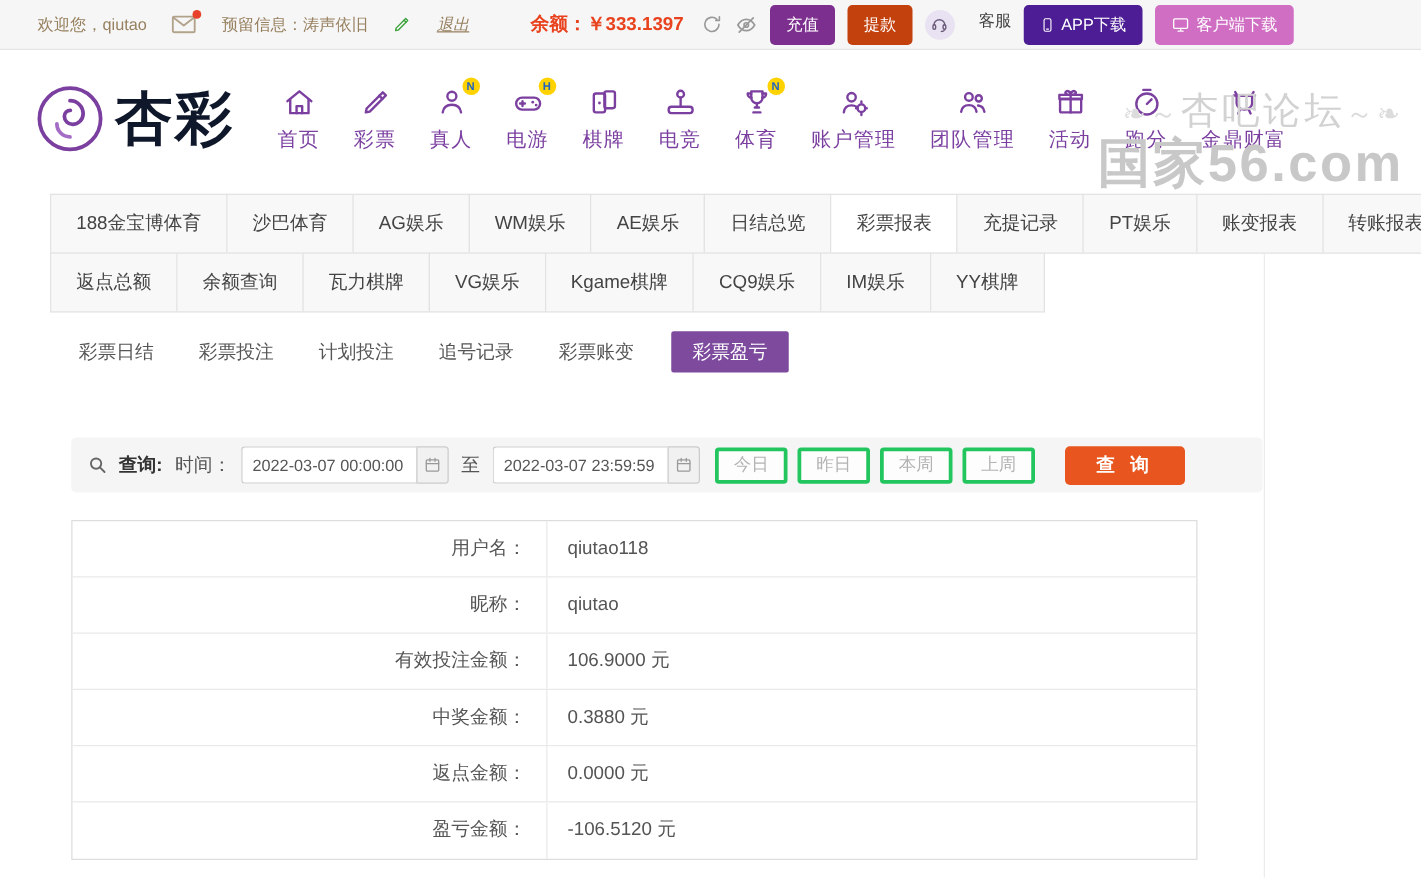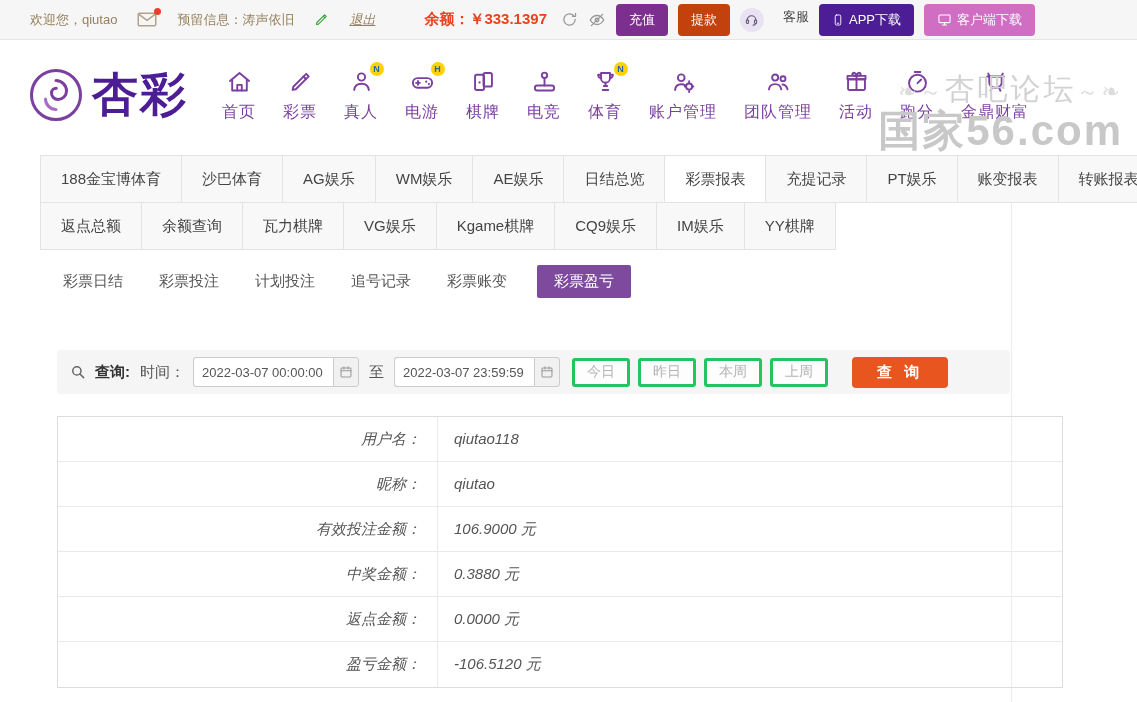--- a/index.html
+++ b/index.html
@@ -29,21 +29,21 @@
   .btn-recharge { background:#7d2f8f; }
   .btn-withdraw { background:#c2410c; }
   .service { display:flex; gap:19px; color:#444; cursor:pointer; }
   .service-avatar { width:24px; height:24px; border-radius:50%; background:#e9e2f2; display:flex; align-items:center; justify-content:center; }
   .btn-app { background:#4c1d95; }
   .btn-client { background:#d06ec4; }
 
   
   .header { height:110px; display:flex; align-items:center; padding-left:28px; position:relative; background:#fff; }
   .logo { display:flex; align-items:center; gap:8px; margin-right:34px; cursor:pointer; }
-  .brand-name { font-size:46px; font-weight:bold; color:#4c1d95; letter-spacing:2px; }
+  .brand-name { font-size:46px; font-weight:bold; color:#0f172a; letter-spacing:2px; }
   .main-nav { display:flex; align-items:flex-start; gap:27px; }
   .nav-item { display:flex; flex-direction:column; align-items:center; gap:7px; cursor:pointer; }
   .nav-icon { position:relative; height:27px; }
   .nav-label { font-size:16px; color:#7b3fa0; white-space:nowrap; letter-spacing:1px; }
   .nav-badge {
     position:absolute; top:-6px; right:-9px; width:14px; height:14px; border-radius:50%;
     background:#ffd200; color:#2265c0; font-size:9px; font-weight:bold;
     display:flex; align-items:center; justify-content:center;
   }
   .watermark { position:absolute; top:32px; right:14px; text-align:right; color:#d2d2d2; z-index:6; pointer-events:none; line-height:1.15; }
@@ -83,21 +83,21 @@
   .to-label { color:#555; margin:0 2px; }
   .quick-btn {
     height:29px; padding:0 12px; border:3px solid #22c55e; background:#fdfdfd; color:#b3b3b3;
     border-radius:3px; font-size:14px; cursor:pointer; font-family:inherit;
   }
   .submit-btn {
     margin-left:16px; height:31px; padding:0 25px; background:#e8551f; color:#fff; border:none;
     border-radius:4px; font-size:15px; font-weight:bold; letter-spacing:4px; cursor:pointer; font-family:inherit;
   }
 
-  .report { margin:22px 0 0 17px; width:1006px; border:1px solid #ddd;font-style:italic; }
+  .report { margin:22px 0 0 17px; width:901px; border:1px solid #ddd; }
   .report-row { display:flex; align-items:stretch; border-bottom:1px solid #e9e9e9; height:45px; }
   .report-row:last-child { border-bottom:none; }
   .report-label {
     width:380px; text-align:right; padding-right:16px; color:#555; font-size:15px;
     border-right:1px solid #e9e9e9; line-height:44px;
   }
   .report-value { padding-left:16px; color:#555; font-size:15px; line-height:44px; }
 </style>
 </head>
 <body>

